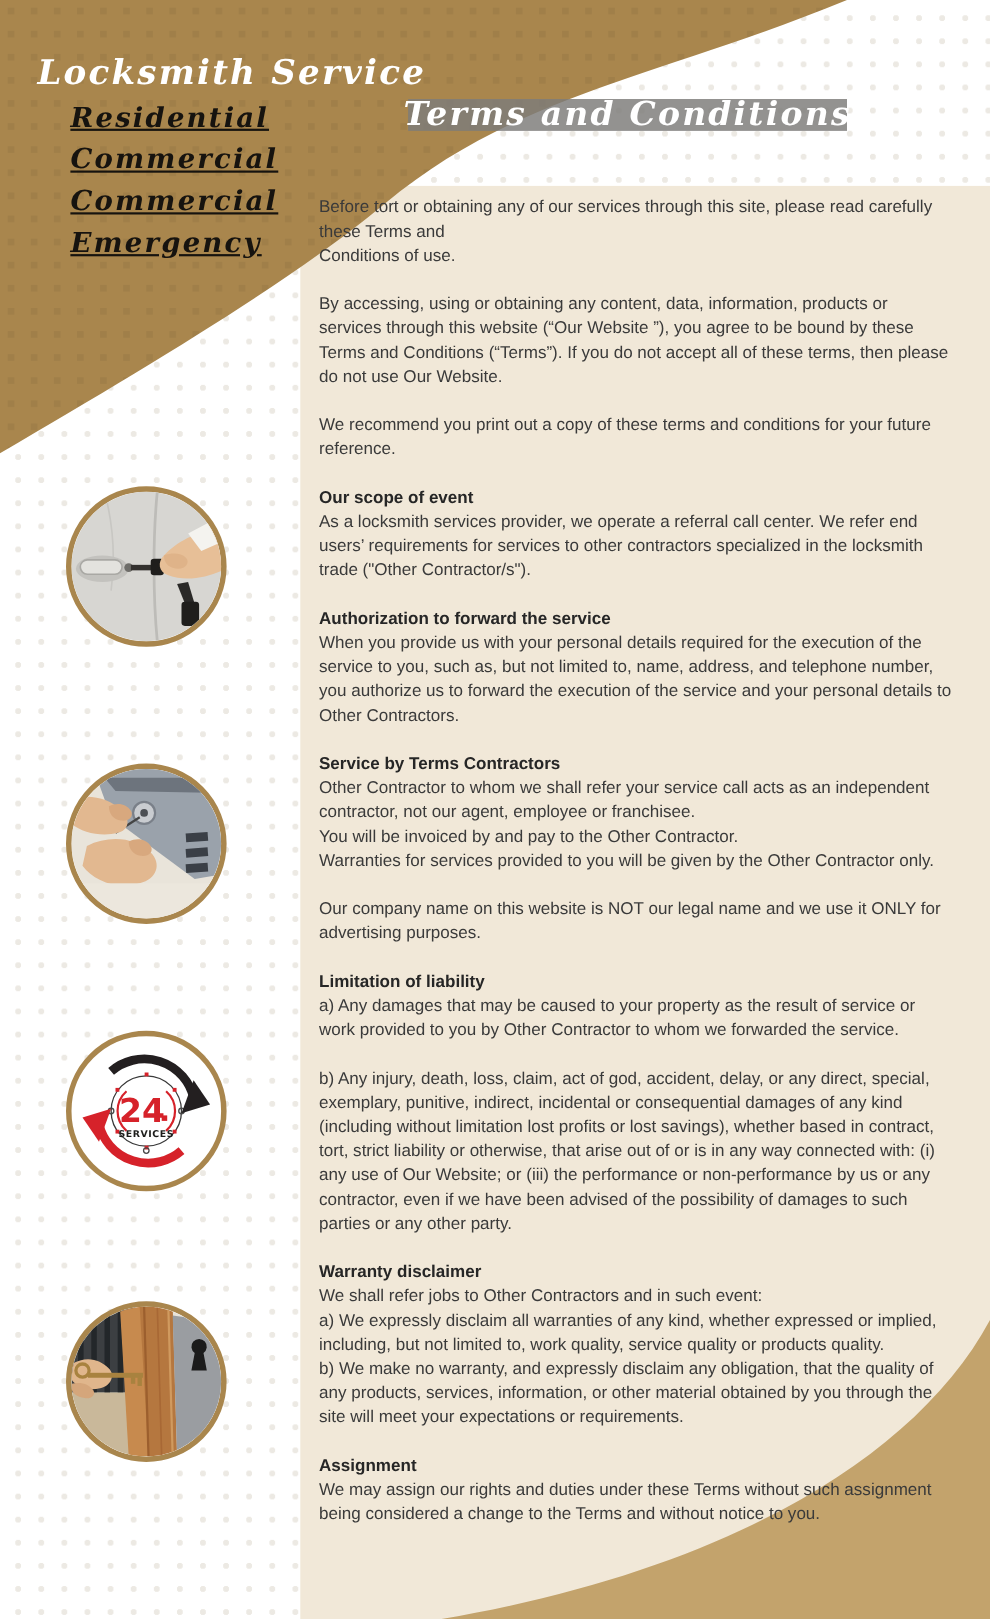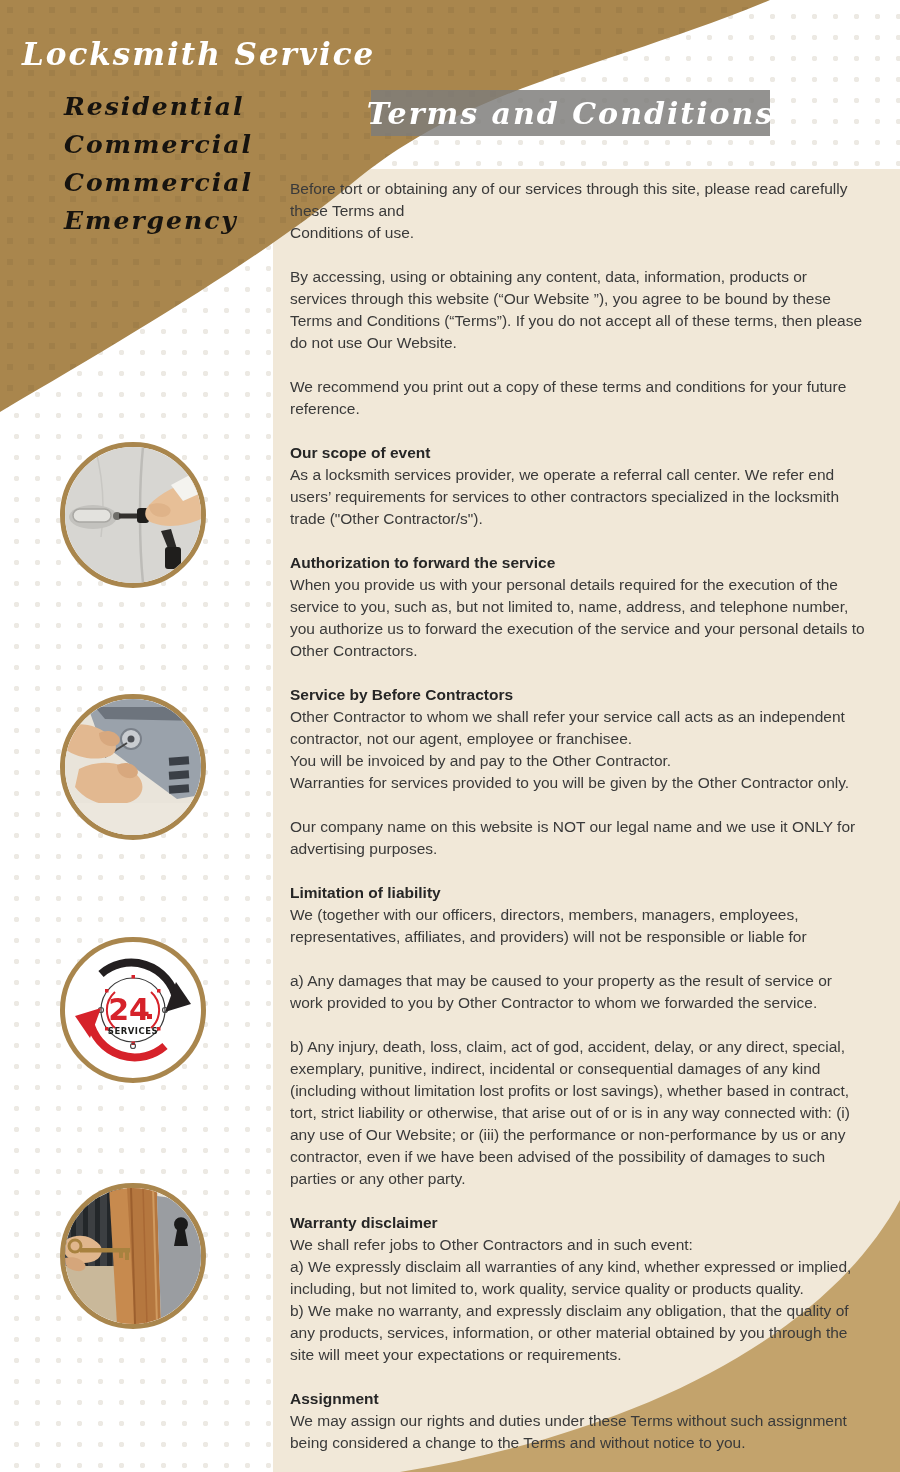--- a/index.html
+++ b/index.html
@@ -12,29 +12,29 @@
   }
   .panel{
     position:absolute; left:273px; top:169px; right:0; bottom:0;
     background:#f1e8d8; z-index:1;
   }
   .swoosh-top{position:absolute; left:0; top:0; z-index:2; display:block;}
   .swoosh-bottom{position:absolute; left:0; bottom:0; z-index:2; display:block;}
   .brand-title{
     position:absolute; left:22px; top:36px; z-index:3;
     font:italic 700 31px "DejaVu Serif", serif; color:#ffffff; letter-spacing:2px;
-    margin:0; white-space:nowrap;
+    margin:12px; white-space:nowrap;
   }
   .service-list{
     position:absolute; left:64px; top:88px; z-index:3;
     font:italic 700 25px "DejaVu Serif", serif; color:#16130f;
   }
-  .service-list .svc{height:38px; line-height:38px; letter-spacing:2px;}
+  .service-list .svc{height:38px; line-height:38px; letter-spacing:2px;text-decoration:underline;}
   .titlebar{
-    position:absolute; left:371px; top:90px; width:399px; height:46px; z-index:3;
+    position:absolute; left:371px; top:90px; width:399px; height:29px; z-index:3;
     background:rgba(125,124,122,0.83);
     display:flex; align-items:center; justify-content:center;
   }
   .titlebar h2{
     margin:0; font:italic 700 30px "DejaVu Serif", serif; color:#ffffff; letter-spacing:2px;
     white-space:nowrap;
   }
   .content{
     position:absolute; left:290px; top:178px; width:576px; z-index:3;
     font:15.5px/22px "Liberation Sans", sans-serif; color:#3a3a3a;
@@ -184,30 +184,29 @@
     <h3>Our scope of event</h3>
   <p>As a locksmith services provider, we operate a referral call center. We refer end users’ requirements for services to other contractors specialized in the locksmith trade ("Other Contractor/s").</p>
         </section>
 
   <section>
     <h3>Authorization to forward the service</h3>
   <p>When you provide us with your personal details required for the execution of the service to you, such as, but not limited to, name, address, and telephone number, you authorize us to forward the execution of the service and your personal details to Other Contractors.</p>
         </section>
 
   <section>
-    <h3>Service by Before Contractors</h3>
+    <h3>Service by Terms Contractors</h3>
   <p>Other Contractor to whom we shall refer your service call acts as an independent contractor, not our agent, employee or franchisee.
 You will be invoiced by and pay to the Other Contractor.
 Warranties for services provided to you will be given by the Other Contractor only.</p>
           <p>Our company name on this website is NOT our legal name and we use it ONLY for advertising purposes.</p>
         </section>
 
   <section>
     <h3>Limitation of liability</h3>
-  <p>We (together with our officers, directors, members, managers, employees, representatives, affiliates, and providers) will not be responsible or liable for</p>
           <p>a) Any damages that may be caused to your property as the result of service or work provided to you by Other Contractor to whom we forwarded the service.</p>
           <p>b) Any injury, death, loss, claim, act of god, accident, delay, or any direct, special, exemplary, punitive, indirect, incidental or consequential damages of any kind (including without limitation lost profits or lost savings), whether based in contract, tort, strict liability or otherwise, that arise out of or is in any way connected with: (i) any use of Our Website; or (iii) the performance or non-performance by us or any contractor, even if we have been advised of the possibility of damages to such parties or any other party.</p>
         </section>
 
   <section>
     <h3>Warranty disclaimer</h3>
   <p>We shall refer jobs to Other Contractors and in such event:
 a) We expressly disclaim all warranties of any kind, whether expressed or implied, including, but not limited to, work quality, service quality or products quality.
 b) We make no warranty, and expressly disclaim any obligation, that the quality of any products, services, information, or other material obtained by you through the site will meet your expectations or requirements.</p>
         </section>

